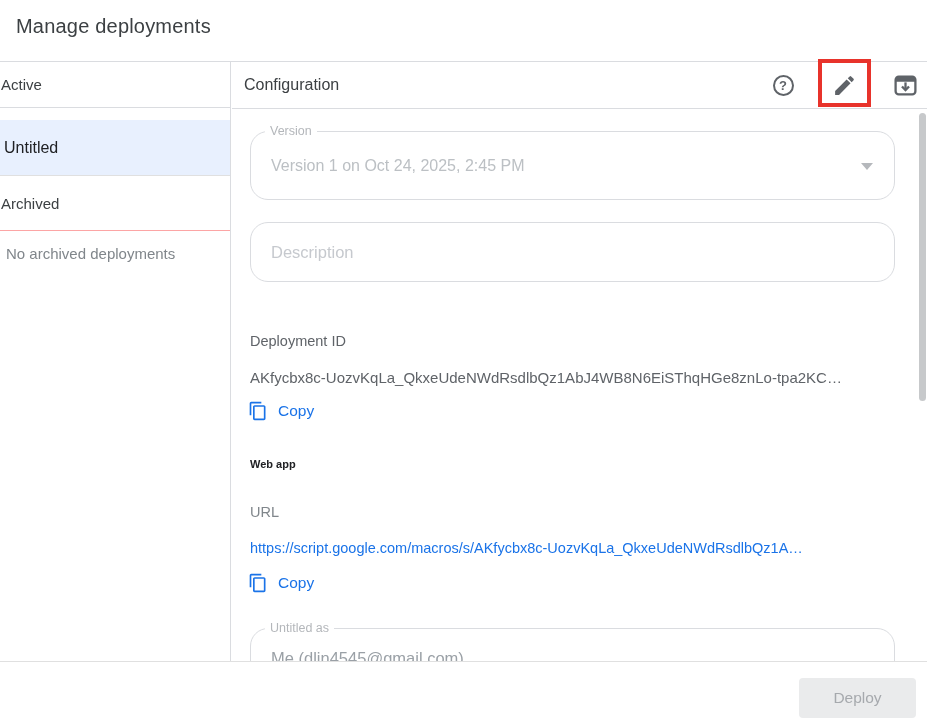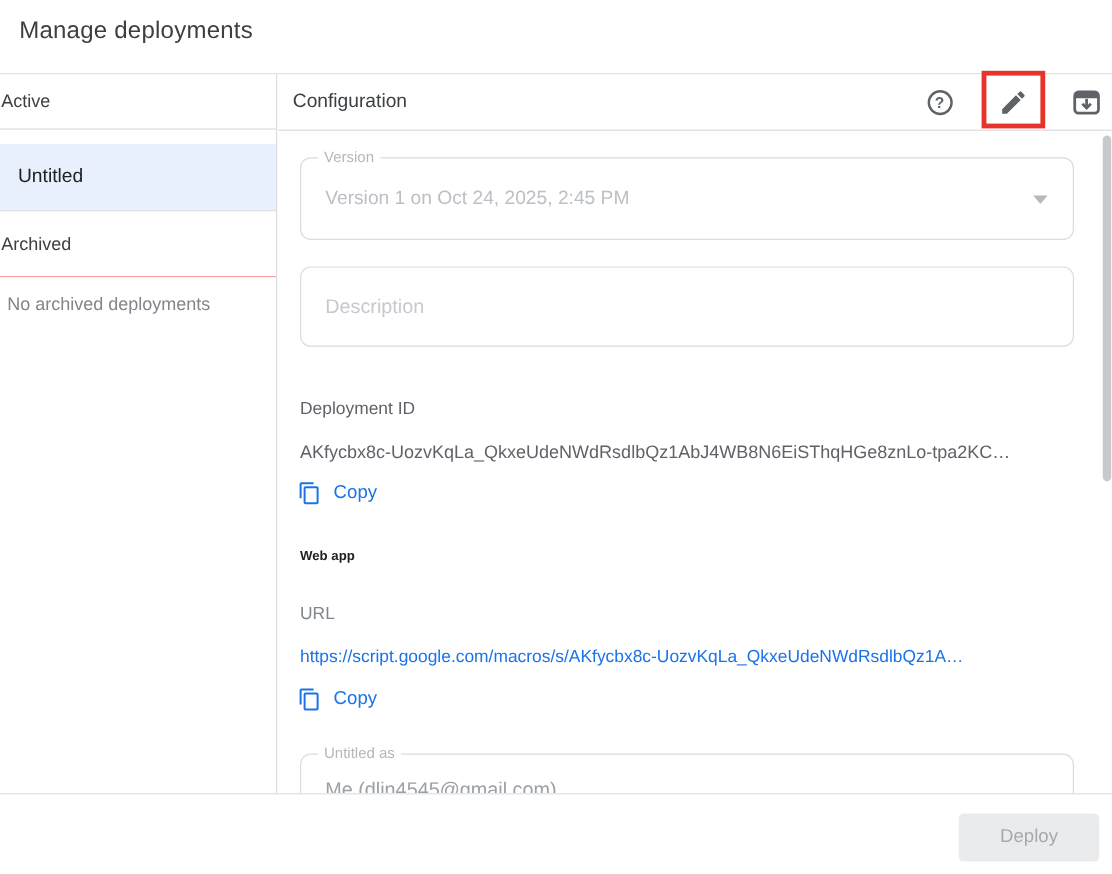--- a/index.html
+++ b/index.html
@@ -11,21 +11,21 @@
 
   .hdiv-top { position:absolute; left:0; right:0; top:61px; height:1px; background:#dadce0; }
 
   
   .sidebar { position:absolute; left:0; top:62px; width:231px; height:599px;
              border-right:1px solid #dadce0; background:#fff; }
   .side-header { height:46px; display:flex; align-items:center; padding-left:1px;
                  font-size:15px; font-weight:500; color:#3c4043;
                  border-bottom:1px solid #dadce0; }
   .side-item { margin-top:12px; height:56px; display:flex; align-items:center;
-               padding-left:15px; font-size:16px; color:#202124; cursor:pointer;
+               padding-left:4px; font-size:16px; color:#202124; cursor:pointer;
                border-bottom:1px solid #e0e0e0; }
   .side-item.selected { background:#e8f0fe; }
   .side-header.archived { height:55px; border-bottom:1px solid #fca5a5; }
   .side-empty { padding:14px 0 0 6px; font-size:15px; color:#80868b; }
 
   
   .config { position:absolute; left:232px; top:62px; right:0; height:599px; background:#fff; }
   .config-header { position:absolute; left:0; right:0; top:0; height:47px;
                    border-bottom:1px solid #dadce0; display:flex; align-items:center;
                    padding:0 9px 0 12px; }
@@ -33,31 +33,31 @@
   .hdr-icons { margin-left:auto; display:flex; align-items:center; gap:35px; }
   .icon-btn { width:26px; height:26px; display:flex; align-items:center; justify-content:center;
               cursor:pointer; }
   .help-circle { width:21px; height:21px; border:2px solid #5f6368; border-radius:50%;
                  display:flex; align-items:center; justify-content:center;
                  font-size:13px; font-weight:600; color:#5f6368; }
 
   .scroll-area { position:absolute; left:0; top:47px; right:8px; bottom:0; overflow:hidden; }
 
   .outline-field { position:absolute; left:18px; width:645px; border:1px solid #dadce0;
-                   border-radius:9px; background:#fff; }
+                   border-radius:18px; background:#fff; }
   .float-label { position:absolute; top:-8px; left:14px; background:#fff; padding:0 5px;
                  font-size:12.5px; color:#b4b7bb; }
   .field-value { position:absolute; left:20px; top:50%; transform:translateY(-50%);
                  font-size:16px; color:#bcc0c4; white-space:nowrap; }
   .caret-down { position:absolute; right:21px; top:50%; margin-top:-3px; width:0; height:0;
                 border-left:6px solid transparent; border-right:6px solid transparent;
                 border-top:7px solid #b5b8bc; }
 
   .version-field { top:22px; height:69px; cursor:pointer; }
-  .desc-field { top:113px; height:67px; }
+  .desc-field { top:113px; height:60px; }
   .desc-placeholder { color:#c6c9ce; font-size:16.5px; }
 
   .sec-label { position:absolute; left:18px; font-size:14.5px; color:#5f6368; }
   .dep-id-label { top:224px; }
   .dep-id-value { position:absolute; left:18px; top:260px; width:650px; font-size:15px;
                   color:#5f6368; white-space:nowrap; overflow:hidden; }
   .copy-btn { position:absolute; left:16px; display:flex; align-items:center; gap:10px;
               color:#1a73e8; font-size:15.5px; font-weight:500; cursor:pointer; }
   .copy-1 { top:292px; }
   .copy-2 { top:464px; }

